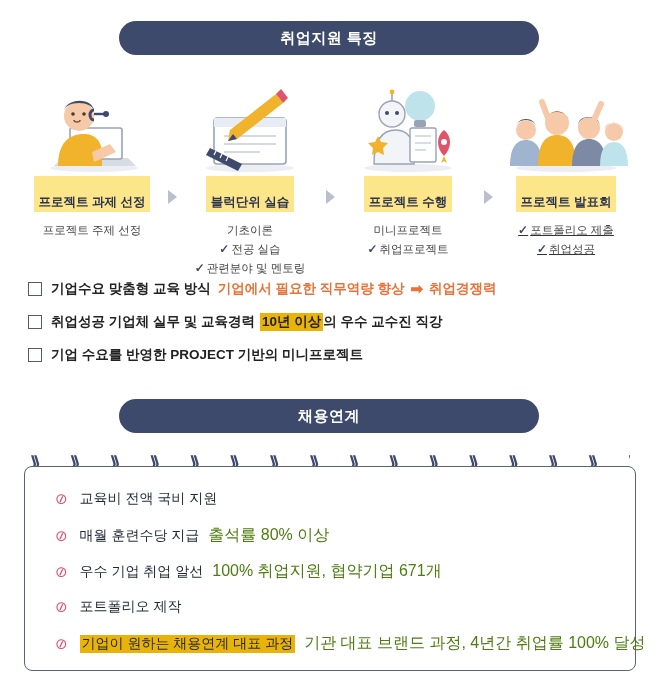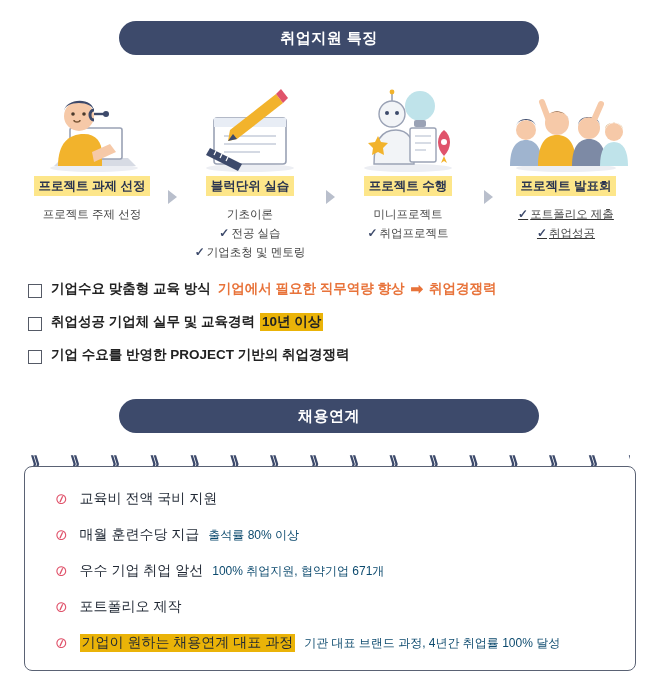--- a/index.html
+++ b/index.html
@@ -57,21 +57,21 @@
   }
   .step-art {
     height: 98px;
     position: relative;
   }
   .step-label {
     display: inline-block;
     font-size: 12.5px;
     font-weight: bold;
     color: #2b3550;
-    padding: 2px 5px 1px 5px;
+    padding: 18px 5px 1px 5px;
     background: #fde68a;
     white-space: nowrap;
   }
   .step-sub {
     margin-top: 9px;
     font-size: 11.5px;
     color: #444444;
     line-height: 19px;
     white-space: nowrap;
   }
@@ -99,21 +99,21 @@
 
   
   .bullets {
     position: absolute;
     left: 28px;
     top: 280px;
     width: 610px;
   }
   .bullet {
     display: flex;
-    align-items: flex-end;
+    align-items: center;
     margin-bottom: 15px;
     font-size: 13.5px;
     color: #222222;
     white-space: nowrap;
   }
   .box {
     width: 12px;
     height: 12px;
     border: 1.6px solid #555a66;
     margin-right: 9px;
@@ -179,22 +179,22 @@
     display: inline-block;
     position: relative;
     top: 1px;
   }
   .b-title {
     font-size: 14px;
     font-weight: normal;
     color: #1f2733;
   }
   .b-desc {
-    font-size: 12px;
-    color: #0c4a6e;
+    font-size: 16px;
+    color: #4d7c0f;
     margin-left: 9px;
   }
 </style>
 </head>
 <body>
 
 <div class="pill" id="title-pill-1">취업지원 특징</div>
 
 <div class="process-row">
 
@@ -240,21 +240,21 @@
         <path d="M38 63 L47 61 L43 56 Z" fill="#3d4a6b"></path>
 
         <path d="M20 70 L52 86 L48 93 L16 77 Z" fill="#3d4a6b"></path>
         <path d="M26 73 L24 77 M32 76 L30 80 M38 79 L36 83" stroke="#ffffff" stroke-width="1.2"></path>
       </svg>
     </div>
     <span class="step-label">블럭단위 실습</span>
     <div class="step-sub">
       <span class="sub-line">기초이론</span>
       <span class="sub-line"><span class="chk">✓</span><span>전공 실습</span></span>
-      <span class="sub-line"><span class="chk">✓</span><span>기업초청 및 멘토링</span></span>
+      <span class="sub-line"><span class="chk">✓</span><span>관련분야 및 멘토링</span></span>
     </div>
   </div>
   <div class="arrow-sep" style="left:298px;"></div>
 
   <div class="step" style="left:316px;">
     <div class="step-art art">
       <svg width="120" height="96" viewBox="0 0 120 96">
         <ellipse cx="60" cy="90" rx="44" ry="4" fill="#eceef3"></ellipse>
 
         <circle cx="72" cy="28" r="15" fill="#bfe3ea"></circle>
@@ -330,25 +330,26 @@
     <span class="b-orange" style="margin-left:0;">취업경쟁력</span>
     <svg class="up-arrow" width="20" height="44" viewBox="0 0 20 44">
       <path d="M10 2 L18 14 L12 14 L12 44 L8 44 L8 14 L2 14 Z" fill="#f2b32c"></path>
     </svg>
   </div>
 
   <div class="bullet">
     <span class="box"></span>
     <span class="b-main">취업성공 기업체 실무 및 교육경력</span>
     <span class="hl-yellow" style="margin-left:5px;">10년 이상</span>
+    <span class="b-main">의 우수 교수진 직강</span>
   </div>
 
   <div class="bullet">
     <span class="box"></span>
-    <span class="b-main">기업 수요를 반영한 PROJECT 기반의 취업경쟁력</span>
+    <span class="b-main">기업 수요를 반영한 PROJECT 기반의 미니프로젝트</span>
   </div>
 </div>
 
 <div class="pill" id="title-pill-2">채용연계</div>
 
 <div class="tear">⟫ ⟫ ⟫ ⟫ ⟫ ⟫ ⟫ ⟫ ⟫ ⟫ ⟫ ⟫ ⟫ ⟫ ⟫ ⟫ ⟫ ⟫ ⟫ ⟫ ⟫ ⟫</div>
 <div class="card">
 
   <div class="benefit" style="top:22px;">
     <span class="b-icon">⊘</span>

